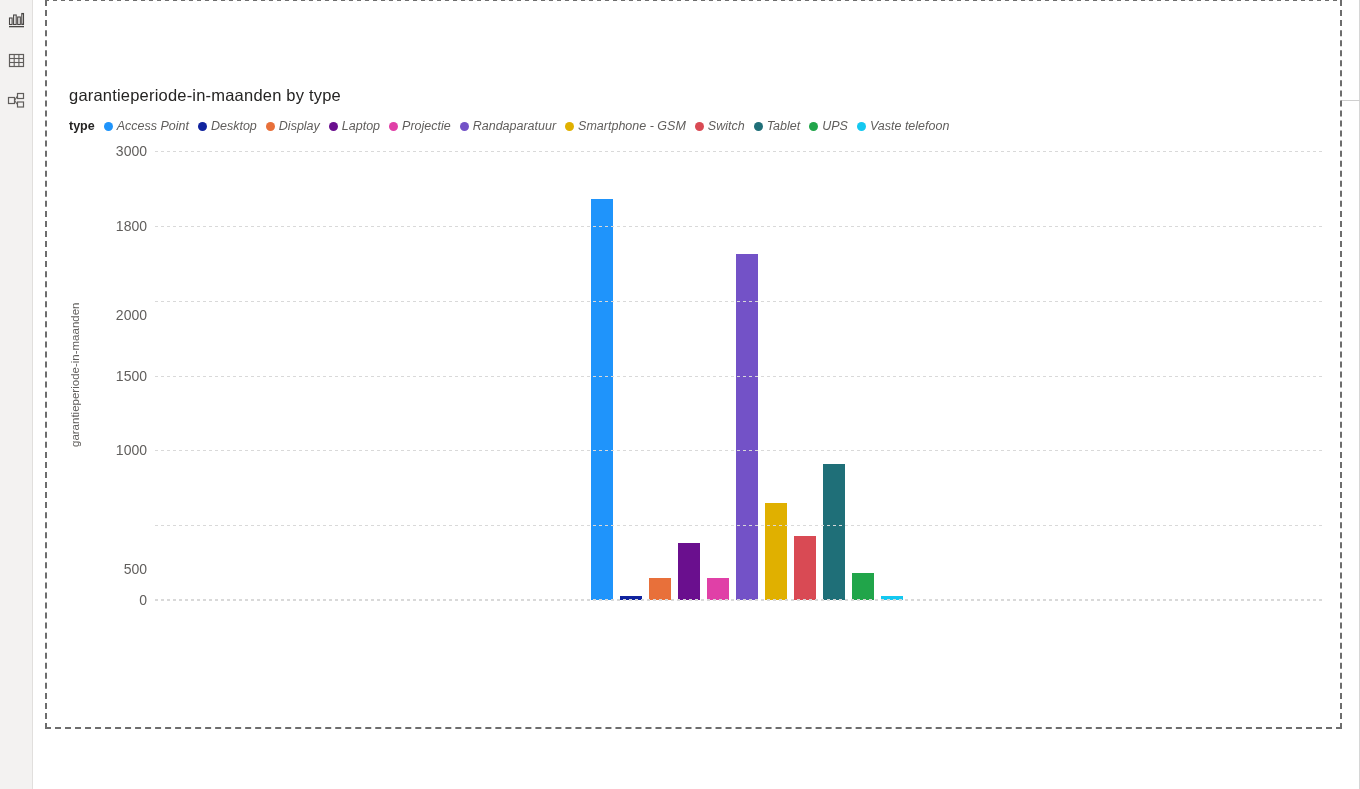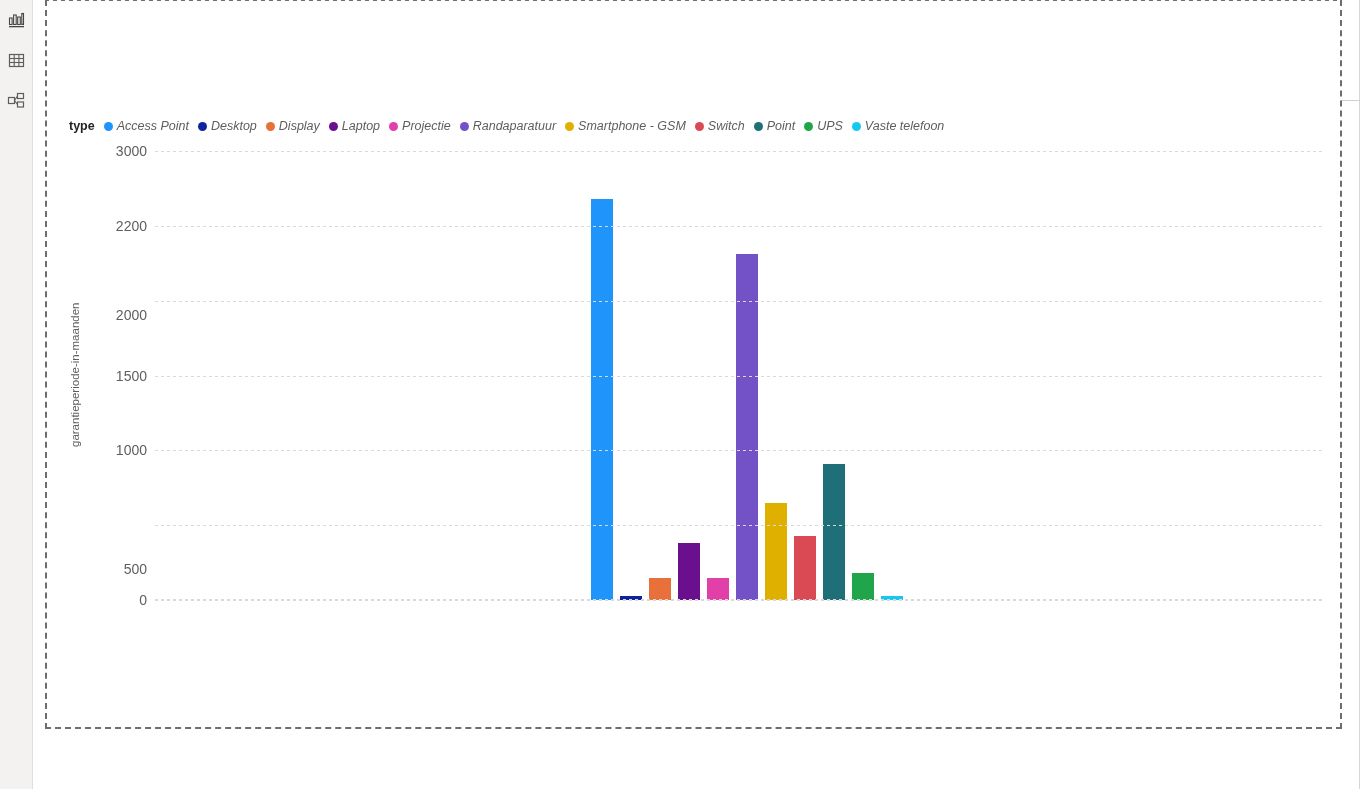--- a/index.html
+++ b/index.html
@@ -155,20 +155,21 @@
   </div>
 
   <div id="canvas">
     <div id="gridlayer"></div>
     <div id="rightline"></div>
     <div id="rightnotch"></div>
 
     <div id="visual">
       <div id="chart">
 
+        <div id="chart-title">garantieperiode-in-maanden by type</div>
 
         <div id="legend">
           <span id="legend-title">type</span>
         <span class="legend-item">
               <span class="legend-dot" style="background: rgb(31, 148, 251);"></span>
               <span class="legend-label">Access Point</span>
             </span>
             <span class="legend-item">
               <span class="legend-dot" style="background: rgb(16, 35, 158);"></span>
               <span class="legend-label">Desktop</span>
@@ -192,21 +193,21 @@
             <span class="legend-item">
               <span class="legend-dot" style="background: rgb(224, 176, 0);"></span>
               <span class="legend-label">Smartphone - GSM</span>
             </span>
             <span class="legend-item">
               <span class="legend-dot" style="background: rgb(217, 74, 84);"></span>
               <span class="legend-label">Switch</span>
             </span>
             <span class="legend-item">
               <span class="legend-dot" style="background: rgb(31, 111, 120);"></span>
-              <span class="legend-label">Point</span>
+              <span class="legend-label">Tablet</span>
             </span>
             <span class="legend-item">
               <span class="legend-dot" style="background: rgb(33, 165, 74);"></span>
               <span class="legend-label">UPS</span>
             </span>
             <span class="legend-item">
               <span class="legend-dot" style="background: rgb(20, 200, 240);"></span>
               <span class="legend-label">Vaste telefoon</span>
             </span>
           </div>
@@ -232,21 +233,21 @@
             <div class="ytick" style="top: 449px;">0</div>
             <div class="gridline" style="top: 374.167px;"></div>
             <div class="ytick" style="top: 374.167px; margin-top: 44px;">500</div>
             <div class="gridline" style="top: 299.333px;"></div>
             <div class="ytick" style="top: 299.333px;">1000</div>
             <div class="gridline" style="top: 224.5px;"></div>
             <div class="ytick" style="top: 224.5px;">1500</div>
             <div class="gridline" style="top: 149.667px;"></div>
             <div class="ytick" style="top: 164px;">2000</div>
             <div class="gridline" style="top: 74.8333px;"></div>
-            <div class="ytick" style="top: 74.8333px;">2200</div>
+            <div class="ytick" style="top: 74.8333px;">1800</div>
             <div class="gridline" style="top: 0px;"></div>
             <div class="ytick" style="top: 0px;">3000</div>
           </div>
 
       </div>
     </div>
   </div>
 </div>
 
 </body></html>

